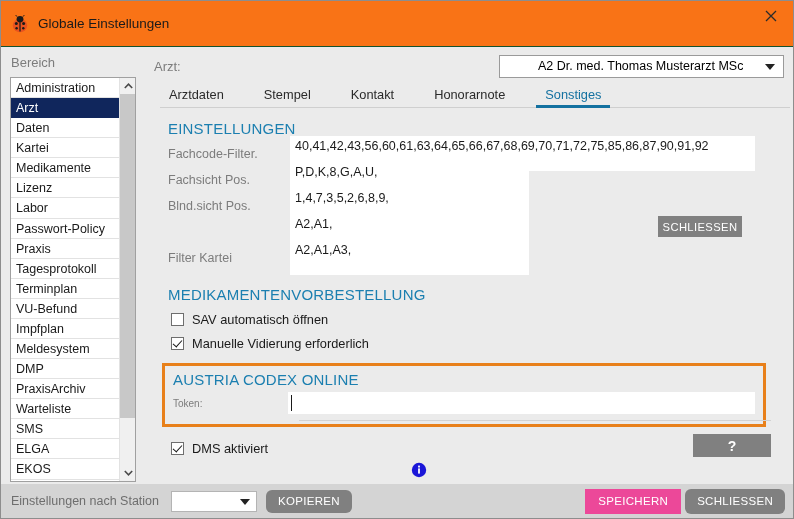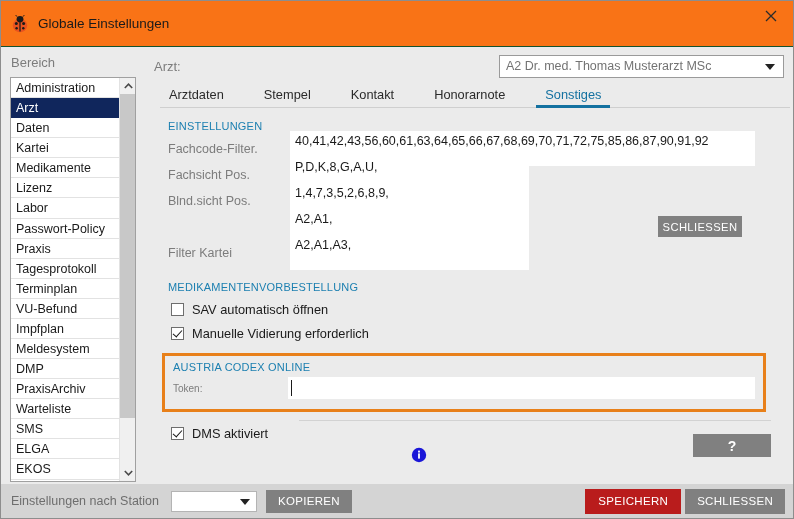--- a/index.html
+++ b/index.html
@@ -144,24 +144,25 @@
     height: 23px;
     background: #ffffff;
     border: 1px solid #9a9a9a;
     display: flex;
     align-items: center;
     position: relative;
     cursor: pointer;
   }
   .combo-value {
     font-size: 12.5px;
-    color: #737373;
+    color: #000000;
     padding-left: 6px;
     white-space: nowrap;
     overflow: hidden;
+    margin-left: 32px;
   }
   .combo-arrow {
     position: absolute;
     right: 8px; top: 50%;
     margin-top: -2px;
   }
   .caret-down {
     width: 0; height: 0;
     border-left: 5px solid transparent;
     border-right: 5px solid transparent;
@@ -196,21 +197,21 @@
     height: 3px;
     background: #1471a0;
   }
 
   
   .section {
     margin-left: 14px;
     margin-top: 12px;
   }
   .section-title {
-    font-size: 11px;
+    font-size: 15px;
     color: #1b7fb0;
     letter-spacing: 0.2px;
     margin-bottom: 6px;
   }
   .field-row {
     display: flex;
     align-items: center;
     margin-bottom: 5px;
     height: 21px;
   }
@@ -379,31 +380,32 @@
   .footer-combo .combo-arrow { right: 6px; }
   .btn-grey {
     height: 23px;
     padding: 0 12px;
     background: #808080;
     color: #ffffff;
     font-size: 11.5px;
     letter-spacing: 0.3px;
     display: flex; align-items: center; justify-content: center;
     cursor: pointer;
+    border-radius: 6px;
   }
   .footer-right {
     position: absolute;
     right: 8px;
     display: flex;
     gap: 4px;
   }
   .btn-blue {
     height: 25px;
     padding: 0 13px;
-    background: #b91c1c;
+    background: #ec4899;
     color: #ffffff;
     font-size: 11.5px;
     letter-spacing: 0.3px;
     display: flex; align-items: center; justify-content: center;
     cursor: pointer;
   }
   .btn-grey.tall { height: 25px; }
 </style>
 </head>
 <body>

